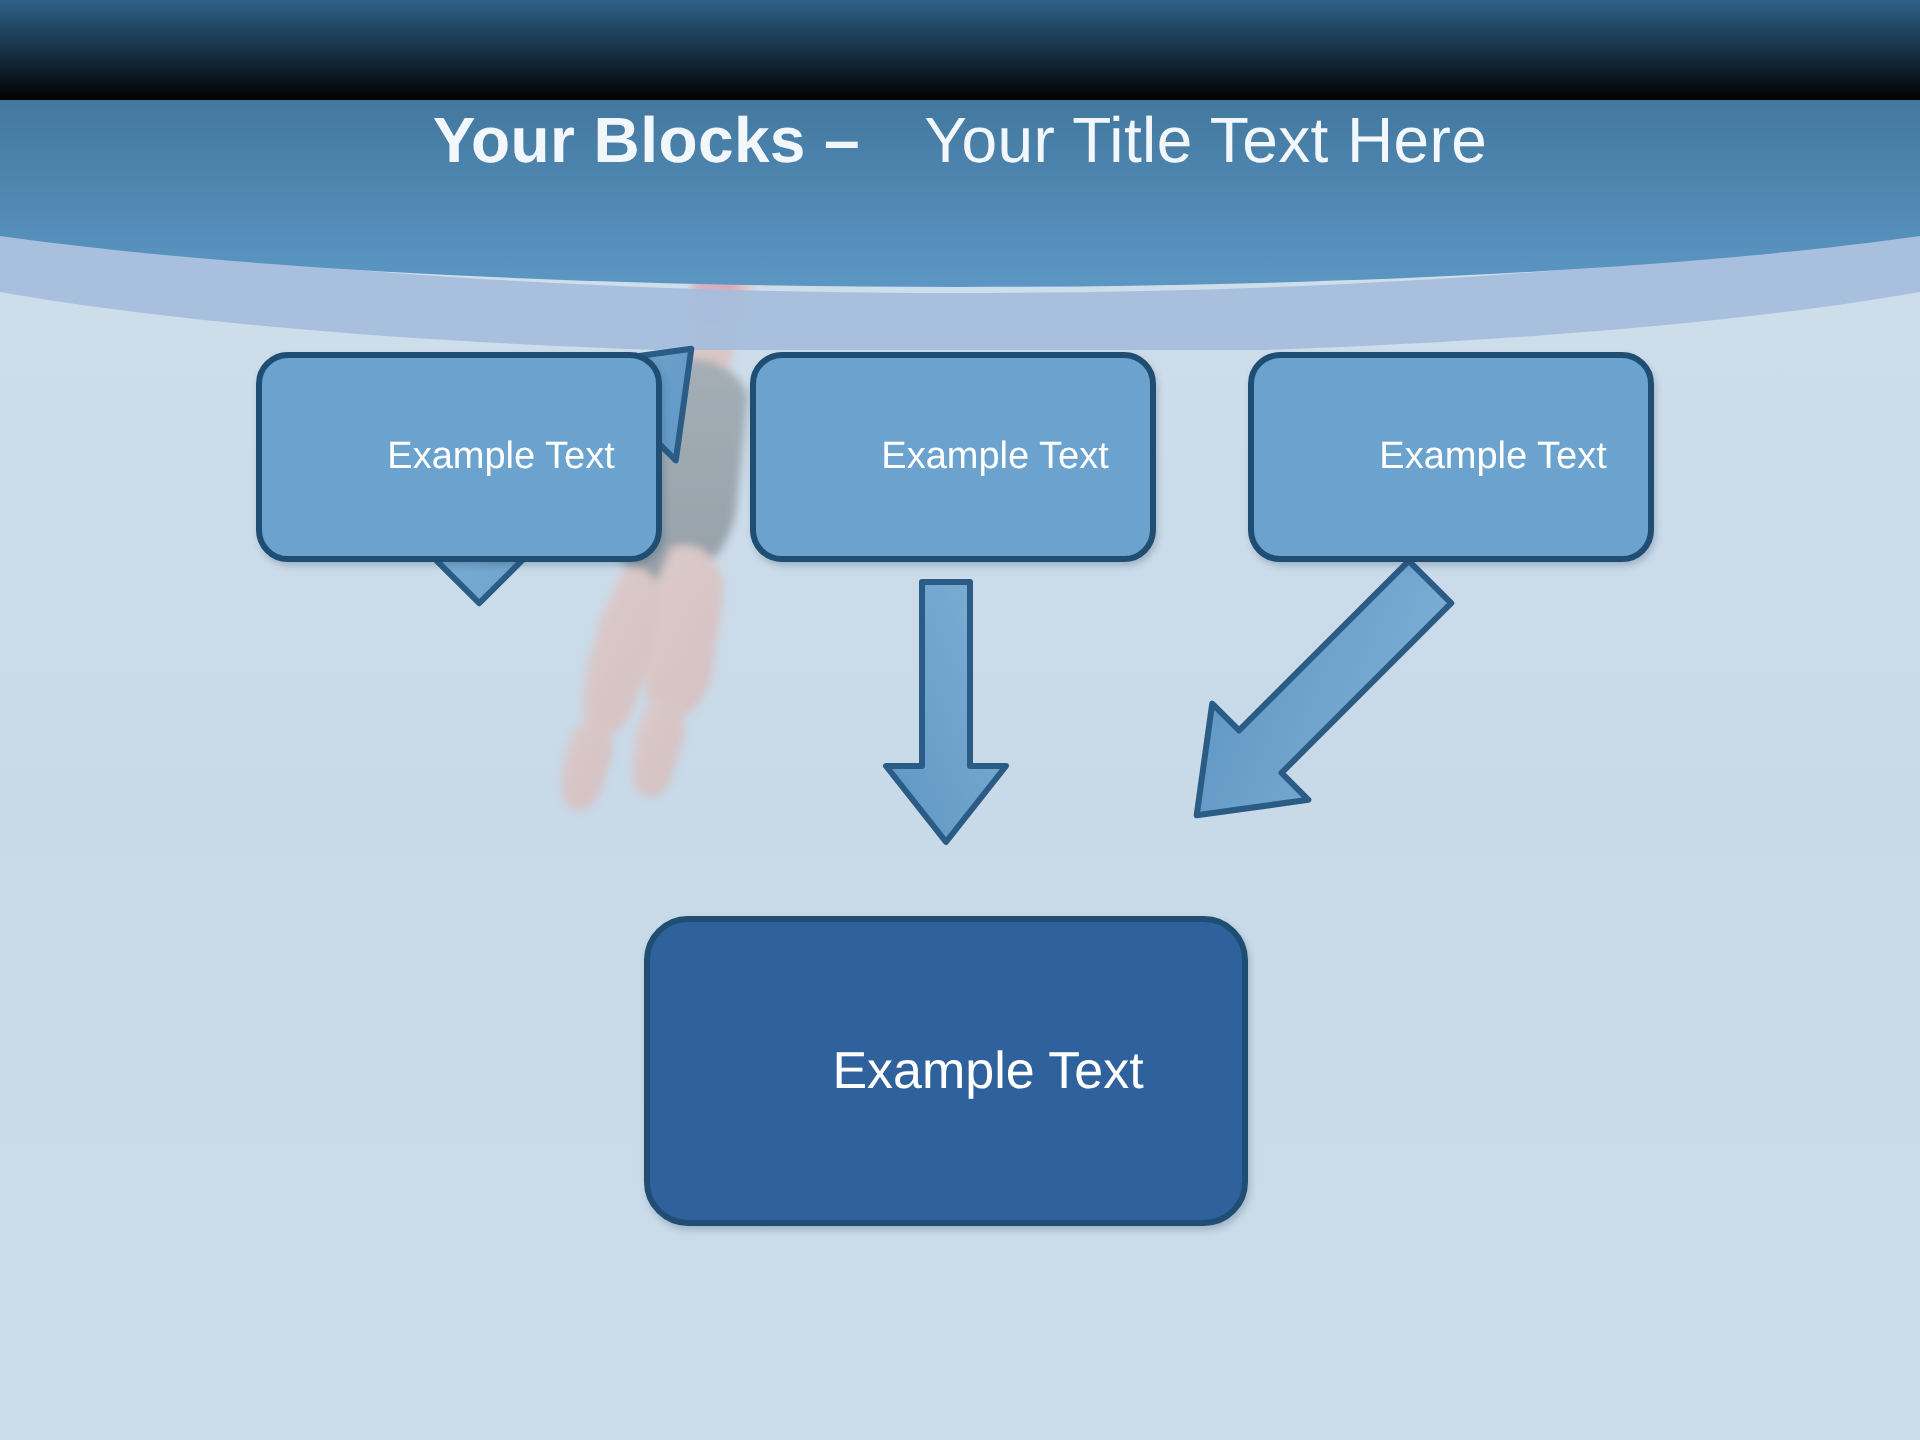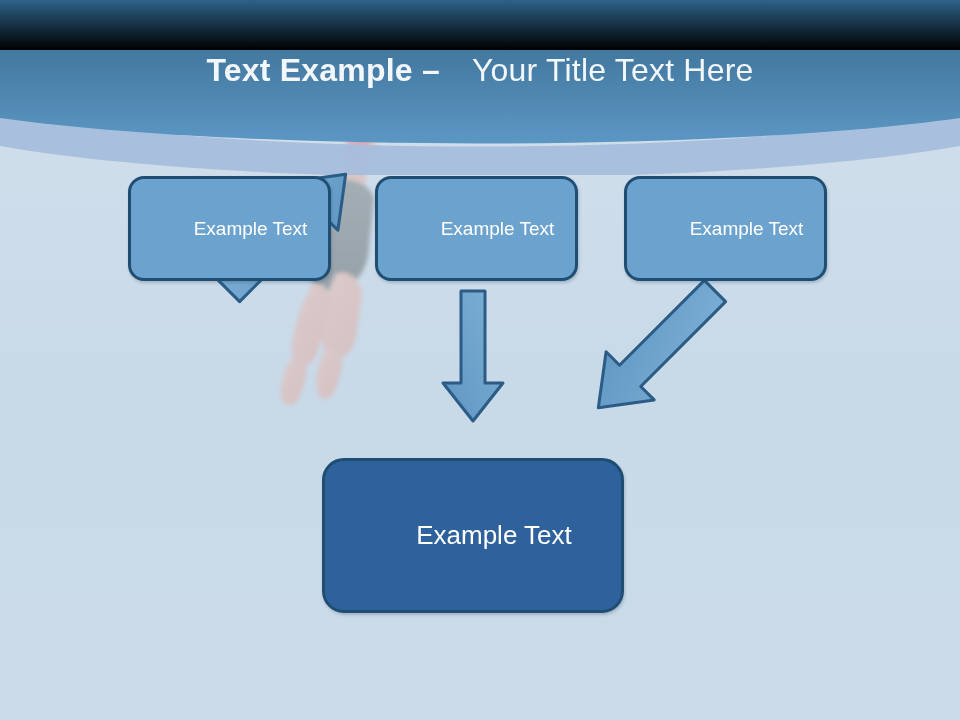--- a/index.html
+++ b/index.html
@@ -150,21 +150,21 @@
         </clipPath>
       </defs>
 
       <path d="M0,112 C240,158 720,158 960,112 L960,146 C720,188 240,188 0,146 Z" fill="#A5BEDC" opacity="0.95"></path>
 
       <path d="M0,0 H960 V118 C720,152 240,152 0,118 Z" fill="url(#hdrGrad)"></path>
     </svg>
   </div>
 
   <div class="title">
-    <span class="t-bold">Text Example –</span>
+    <span class="t-bold">Your Blocks –</span>
     <span class="t-reg">Your Title Text Here</span>
   </div>
 
   <svg class="arrows" viewBox="0 0 960 720" xmlns="http://www.w3.org/2000/svg" aria-hidden="true">
     <defs>
       <linearGradient id="arrGrad" x1="0" y1="0" x2="1" y2="1">
         <stop offset="0%" stop-color="#7FB0D6"></stop>
         <stop offset="100%" stop-color="#5E96C2"></stop>
       </linearGradient>
     </defs>

